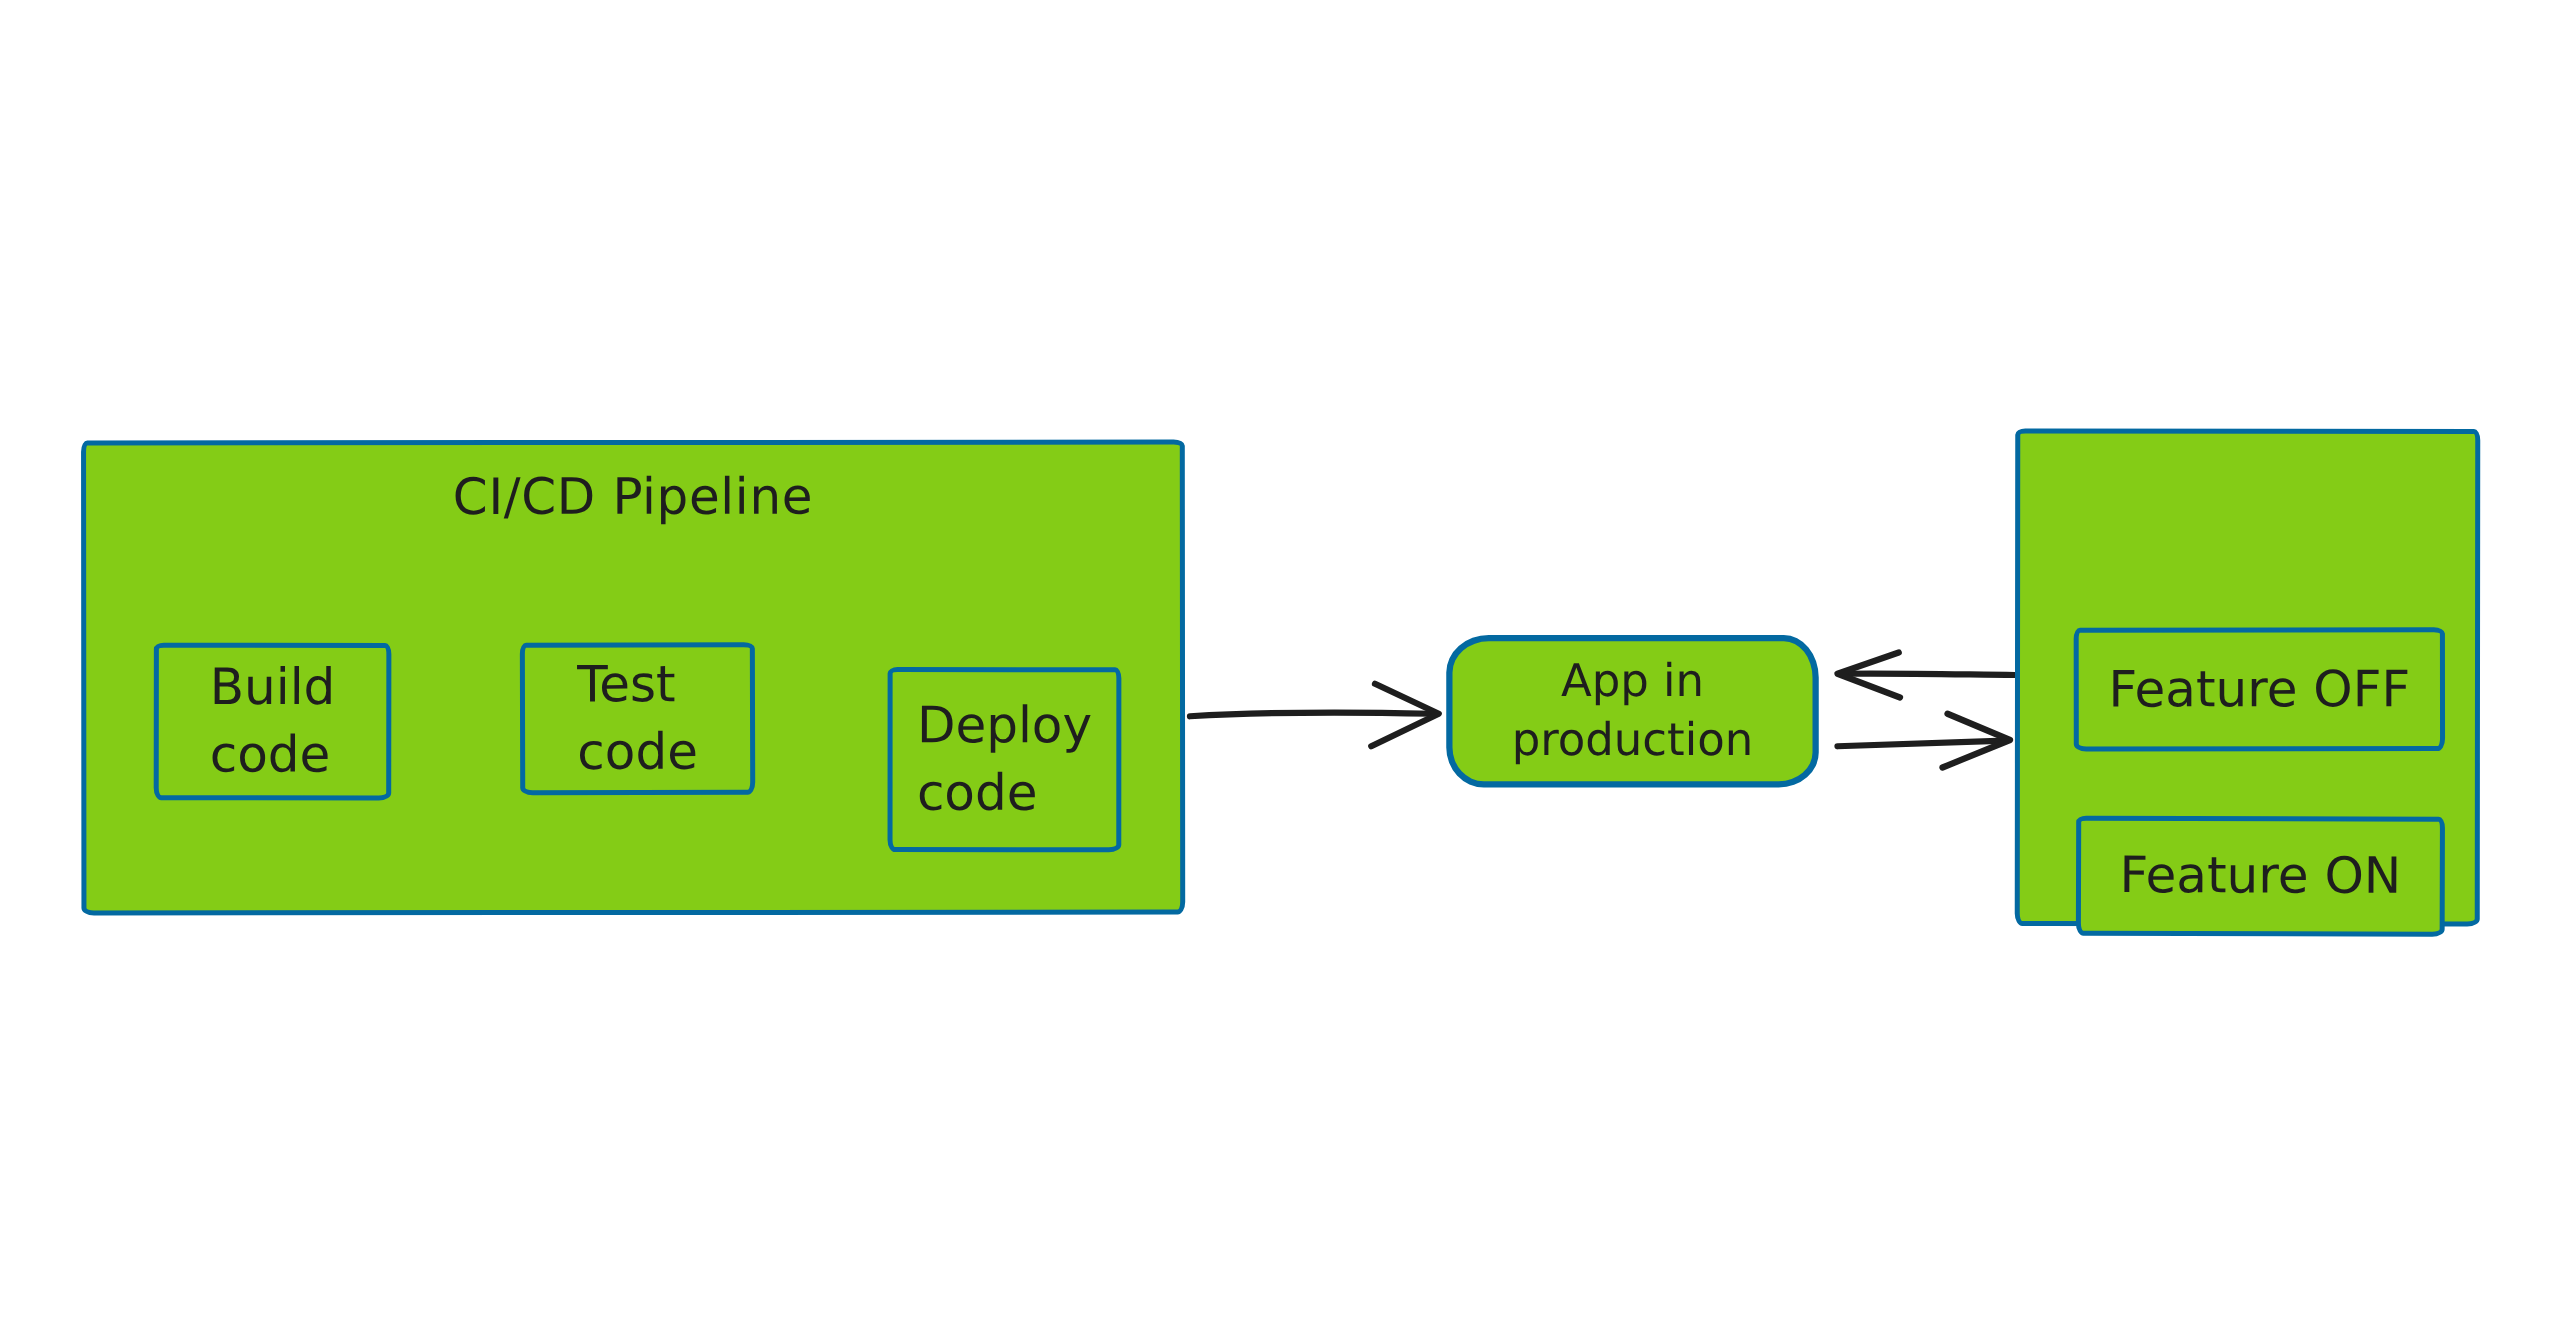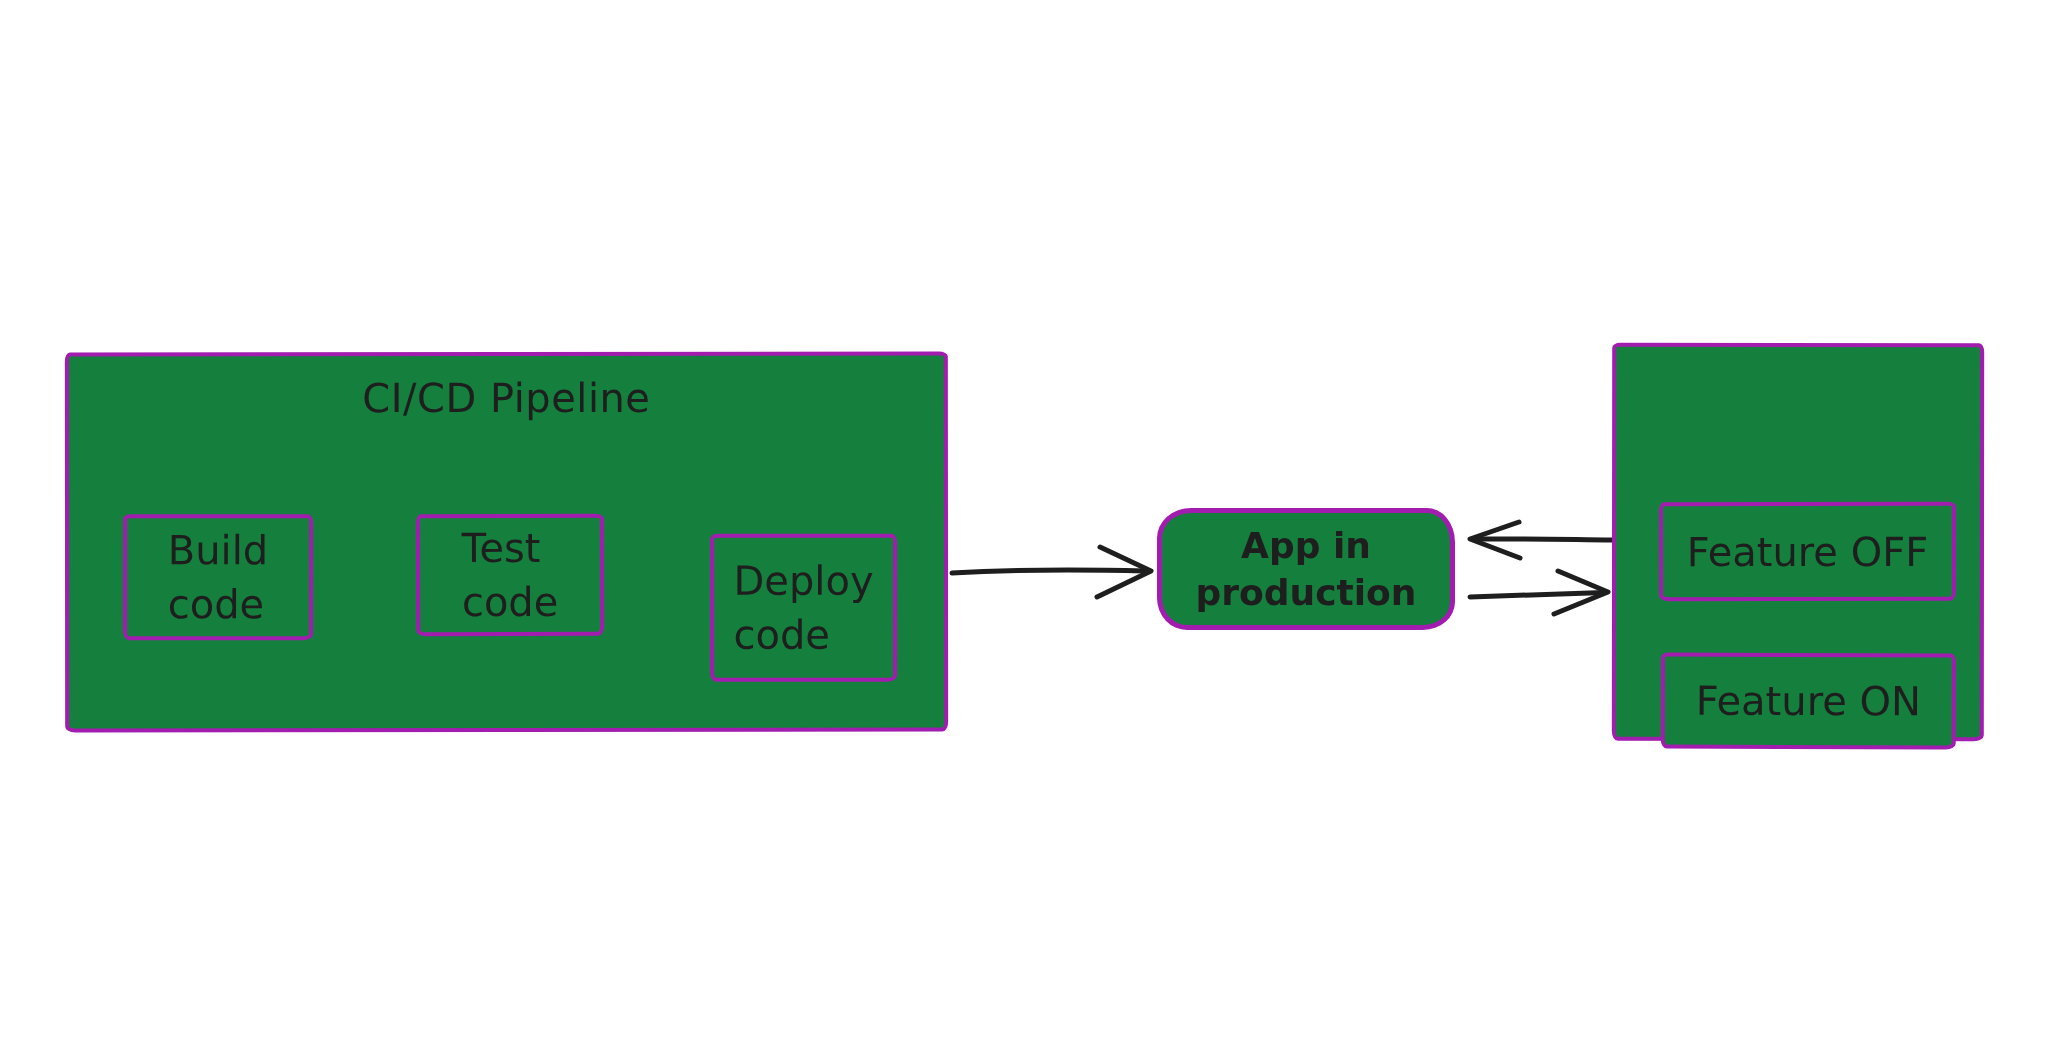--- a/index.html
+++ b/index.html
@@ -21,22 +21,22 @@
   .arrows {
     position: absolute;
     inset: 0;
     width: 2052px;
     height: 1060px;
     pointer-events: none;
   }
   .box {
     position: absolute;
     box-sizing: border-box;
-    border: 4px solid #a21caf;
-    background: #15803d;
+    border: 4px solid #0369a1;
+    background: #84cc16;
   }
   
   .sketch-sharp   { border-radius: 5px 9px 6px 10px / 9px 5px 10px 6px; }
   .sketch-sharp2  { border-radius: 8px 5px 10px 6px / 5px 9px 6px 10px; }
   .pipeline-box {
     left: 65px; top: 352px; width: 883px; height: 380px;
     transform: rotate(-0.05deg);
   }
   .group-title {
     position: absolute;
@@ -66,21 +66,20 @@
   .app-box {
     left: 1157px; top: 508px; width: 298px; height: 122px;
     border-width: 5px;
     border-radius: 34px 28px 32px 30px / 30px 34px 28px 32px;
     display: flex;
     align-items: center;
     justify-content: center;
     text-align: center;
     font-size: 36px;
     line-height: 47px;
-    font-weight: bold;
   }
   .flags-box {
     left: 1612px; top: 343px; width: 372px; height: 398px;
     transform: rotate(0.06deg);
   }
   .flags-title { top: 12px; }
   .flag {
     display: flex;
     align-items: center;
     justify-content: center;

